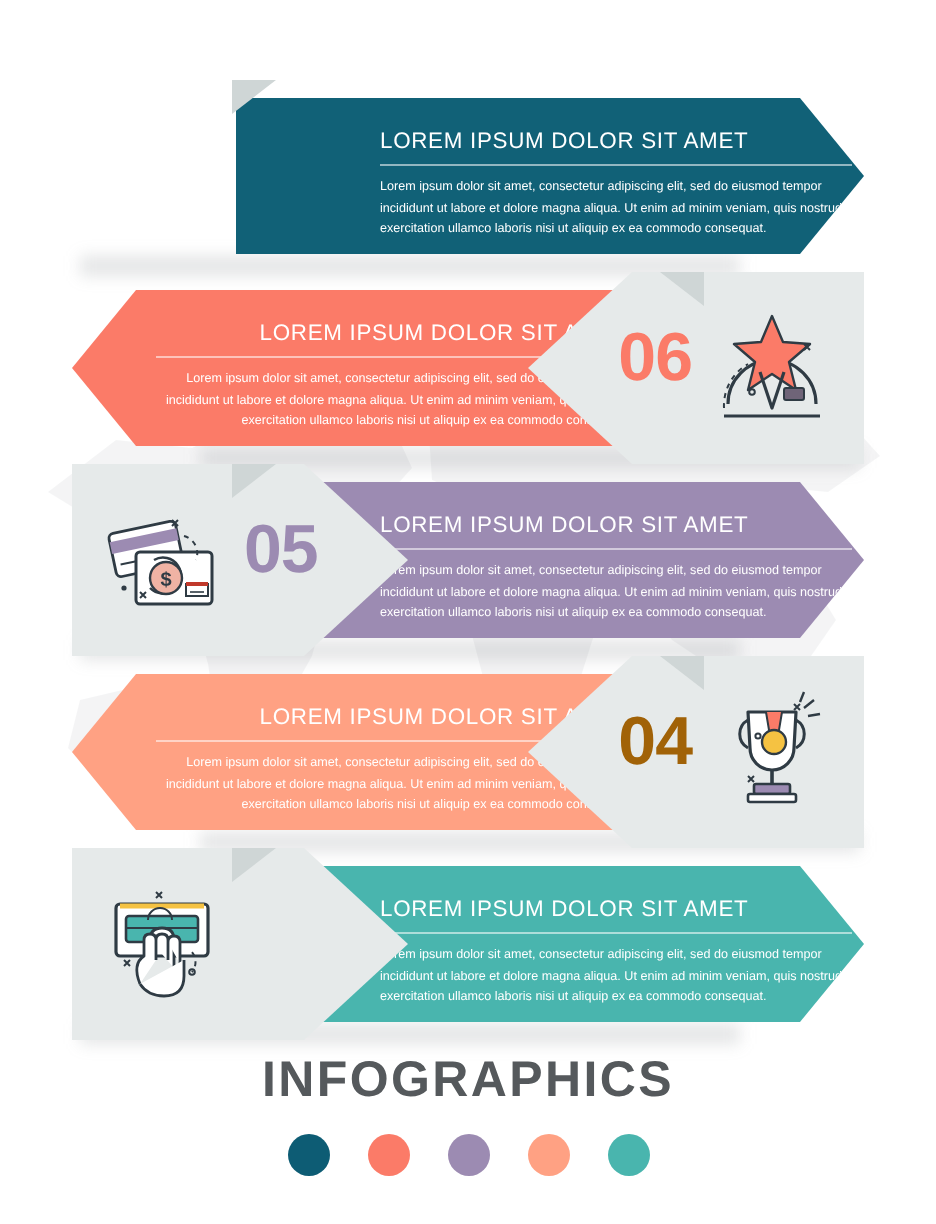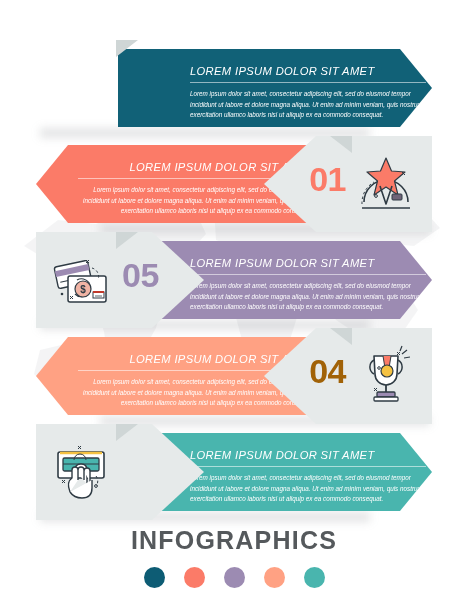--- a/index.html
+++ b/index.html
@@ -127,21 +127,20 @@
     font-family: "Liberation Sans", sans-serif;
   }
   .row.ltr .num { left: 86px; }
   .row.rtl .num { right: 86px; }
 
   
   .band-inner {
     position: absolute;
     top: 16px;
     width: 236px;
-    font-style: italic;
   }
   .row.ltr .band-inner { left: 72px; text-align: left; }
   .row.rtl .band-inner { left: 42px; text-align: right; }
 
   .head {
     font-size: 11.2px;
     letter-spacing: .35px;
     color: #ffffff;
     white-space: nowrap;
     line-height: 1.1;
@@ -229,21 +228,21 @@
           <path d="M10 50 A22 22 0 0 1 54 50" fill="none" stroke="#2f3b44" stroke-width="1.6"></path>
           <path d="M8 52 A24 24 0 0 1 20 30" fill="none" stroke="#2f3b44" stroke-width="1" stroke-dasharray="2.5 2.5"></path>
           <path d="M32 6 L37.5 19 L51 20 L40.5 29 L44 43 L32 35 L20 43 L23.5 29 L13 20 L26.5 19 Z" fill="#fb7b68" stroke="#2f3b44" stroke-width="1.2" stroke-linejoin="round"></path>
           <path d="M26 34 L32 52 L38 34" fill="none" stroke="#2f3b44" stroke-width="1.6" stroke-linejoin="round"></path>
           <rect x="38" y="42" width="10" height="6" rx="1" fill="#6f6478" stroke="#2f3b44" stroke-width="1"></rect>
           <path d="M8 56 L56 56" stroke="#2f3b44" stroke-width="1.6"></path>
           <path d="M48 20 l3 3 M51 20 l-3 3" stroke="#2f3b44" stroke-width="1"></path>
           <circle cx="22" cy="44" r="1.4" fill="none" stroke="#2f3b44" stroke-width="1"></circle>
         </svg>
       </div>
-      <div class="num" style="color:#fb7b68">01</div>
+      <div class="num" style="color:#fb7b68">06</div>
     </div>
     <div class="card-fold"></div>
   </div>
 
   <div class="row ltr" style="top:232px">
     <div class="shadow"></div>
     <div class="band" style="background:#9c8bb2">
       <div class="band-inner">
         <div class="head">LOREM IPSUM DOLOR SIT AMET</div>
         <div class="rule"></div>

